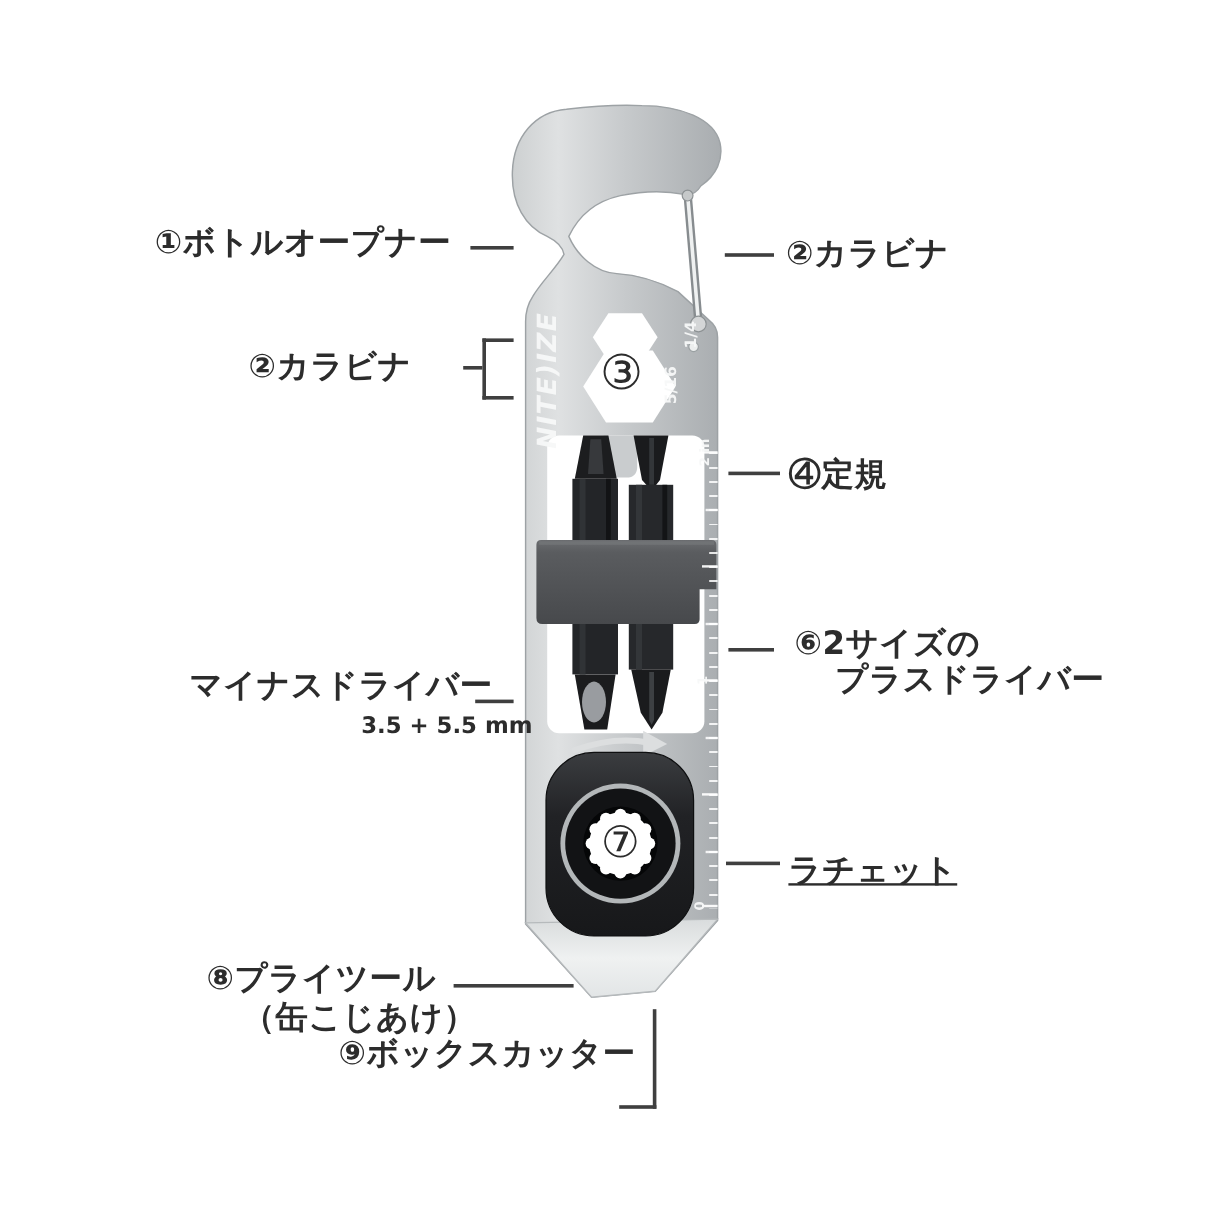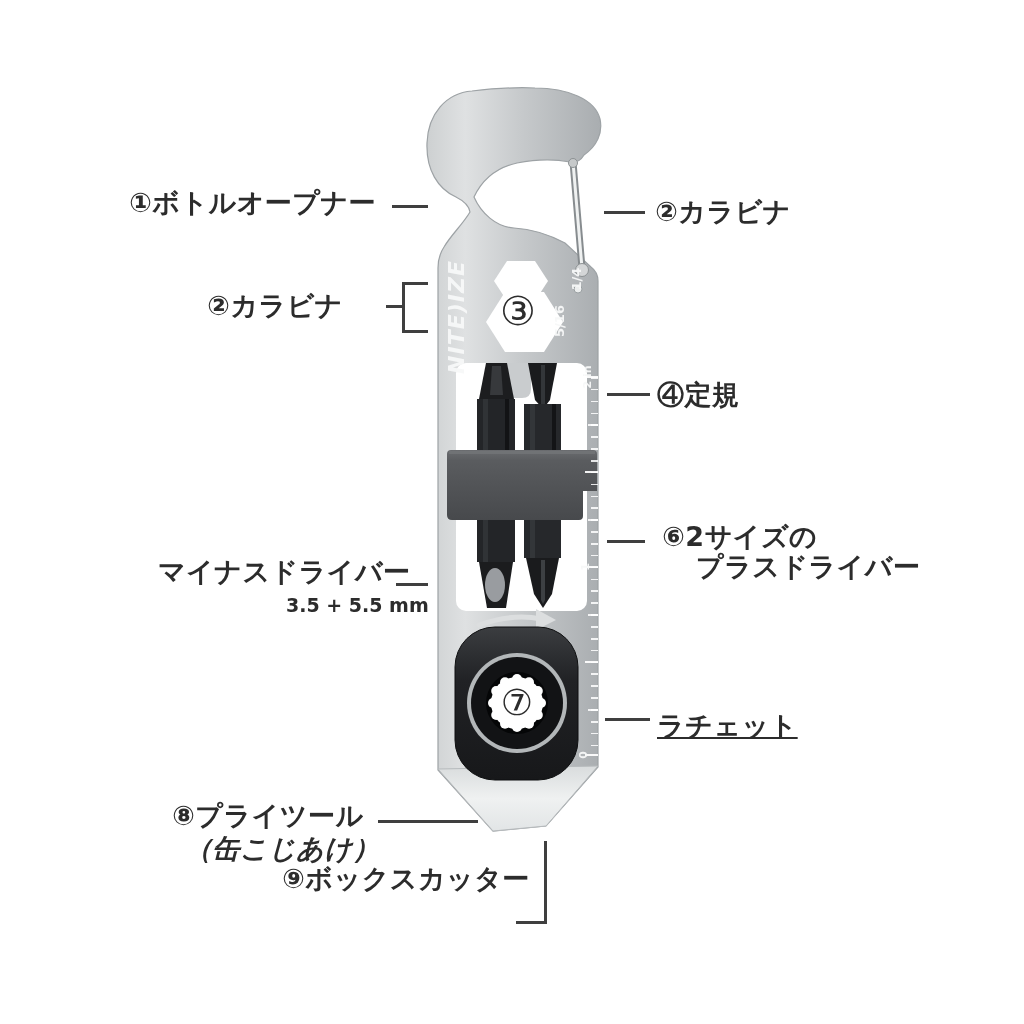--- a/index.html
+++ b/index.html
@@ -12,21 +12,21 @@
   svg.tool{position:absolute;left:0;top:0;width:1024px;height:1024px;}
 
   
   .callout{
     position:absolute;color:#2c2c2c;font-weight:700;font-size:27px;
     line-height:32px;white-space:nowrap;letter-spacing:0.5px;
   }
   .callout.right{text-align:center;}
   .size-note{
     position:absolute;color:#2c2c2c;font-weight:700;font-size:19px;
-    letter-spacing:0px;white-space:nowrap;
+    letter-spacing:0px;white-space:nowrap;margin-left:15px;
   }
   .circnum{
     position:absolute;color:#2c2c2c;font-weight:400;text-align:center;
     white-space:nowrap;
   }
   .circnum.hex{font-size:40px;line-height:42px;width:44px;}
   .circnum.ratchet{font-size:36px;line-height:38px;width:44px;}
 
   
   .cline{position:absolute;background:#3f3f3f;}
@@ -210,16 +210,16 @@
 
   <div class="callout" style="left:158px;top:556px;">マイナスドライバー</div>
   <div class="size-note" style="left:286px;top:594px;">3.5 + 5.5 mm</div>
 
   <div class="callout" style="left:662px;top:521px;text-align:right;">⑥2サイズの</div>
   <div class="callout" style="left:696px;top:551px;">プラスドライバー</div>
 
   <div class="callout" style="left:657px;top:710px;text-decoration:underline;">ラチェット</div>
 
   <div class="callout" style="left:172px;top:800px;text-align:right;">⑧プライツール</div>
-  <div class="callout" style="left:185px;top:833px;font-style:italic;">（缶こじあけ）</div>
+  <div class="callout" style="left:202px;top:833px;">（缶こじあけ）</div>
 
   <div class="callout" style="left:282px;top:863px;">⑨ボックスカッター</div>
 </div>
 
 </body></html>

